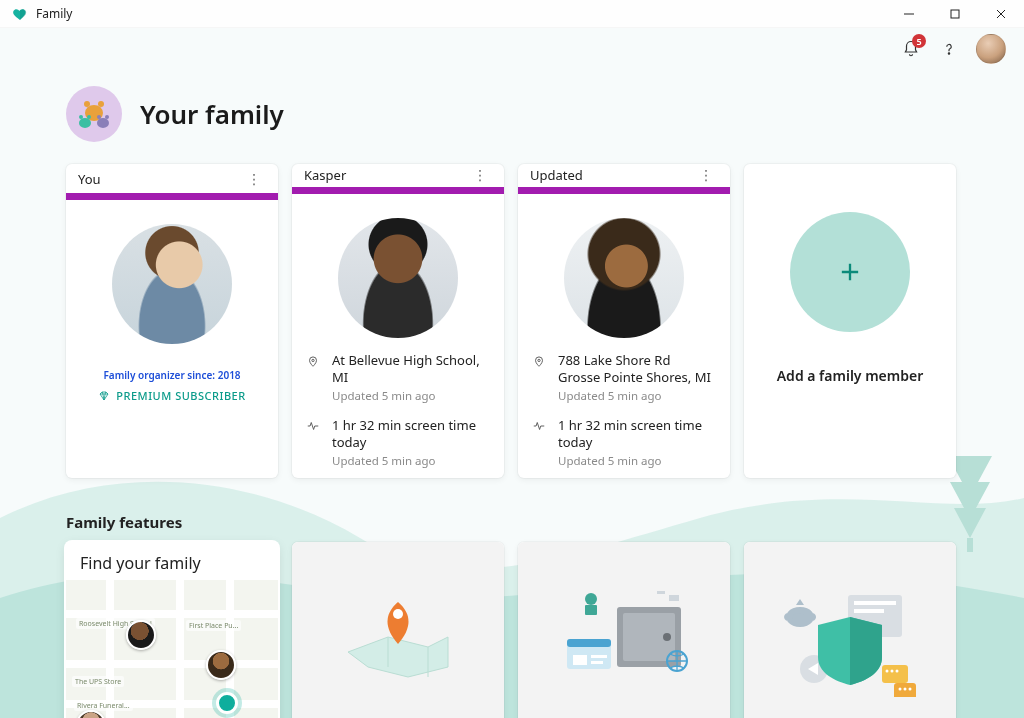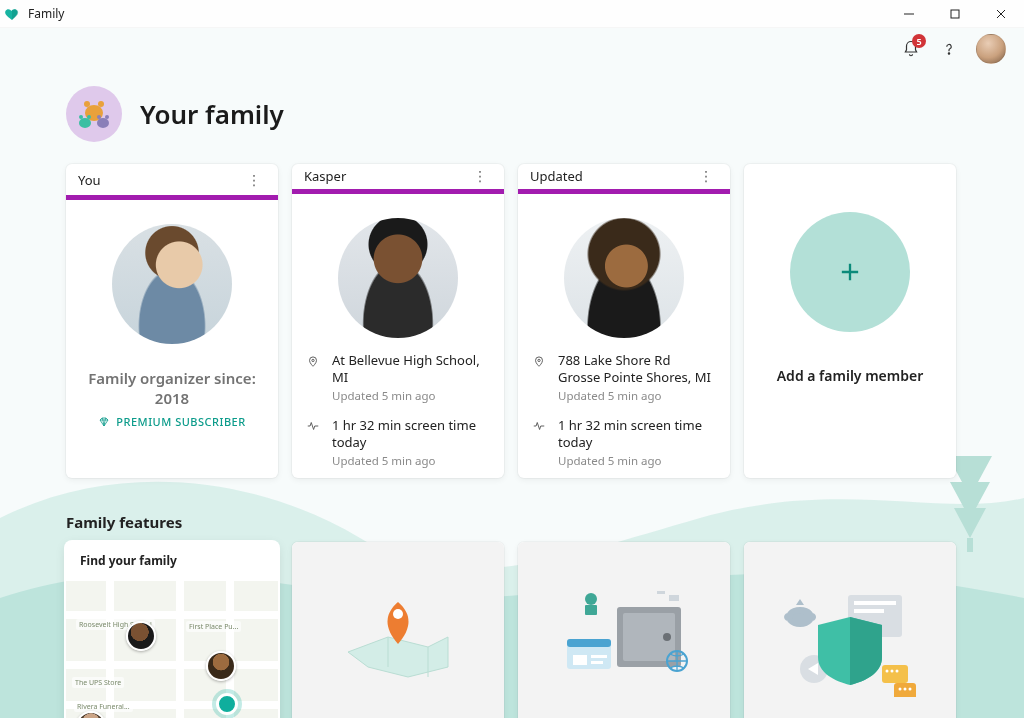--- a/index.html
+++ b/index.html
@@ -21,21 +21,21 @@
   pointer-events: none;
   z-index: 0;
 }
 
 
 .titlebar {
   height: 28px;
   display: flex;
   align-items: center;
   justify-content: space-between;
-  padding: 0 0 0 4px;
+  padding: 0 0 0 12px;
   background: #fefefe;
   border-bottom: 1px solid rgba(0,0,0,0.03);
   position: relative;
   z-index: 5;
 }
 .titlebar-left { display:flex; align-items:center; gap:8px; }
 .titlebar-left .app-icon svg { display:block; }
 .titlebar-title { font-size: 12px; color:#222; }
 .titlebar-controls { display:flex; }
 .titlebar-controls .win-btn {
@@ -92,21 +92,21 @@
   background:#fff;
   border-radius:6px;
   box-shadow: 0 2px 6px rgba(0,0,0,0.06), 0 0 0 1px rgba(0,0,0,0.03);
   display:flex; flex-direction:column;
   overflow:hidden;
 }
 .card-head {
   height:36px;
   display:flex; align-items:center; justify-content:space-between;
   padding:0 12px;
-  border-bottom:5px solid #a21caf;
+  border-bottom:7px solid #a21caf;
 }
 .card-head-title { font-size:13px; color:#222; font-weight:400; }
 .card-menu { color:#666; font-size:14px; letter-spacing:1px; line-height:1; padding:4px; }
 .card-body { flex:1; display:flex; flex-direction:column; align-items:center; padding:16px 12px 10px; }
 .avatar-lg {
   width:120px; height:120px; border-radius:50%;
   background:#ccc; margin-top:8px;
 }
 .avatar-you {
   background:
@@ -124,21 +124,21 @@
 }
 .avatar-vanessa {
   background:
     radial-gradient(circle at 52% 40%, #9c6b3f 0 22%, transparent 23%),
     radial-gradient(circle at 50% 30%, #3a2a1a 0 34%, transparent 36%),
     radial-gradient(ellipse at 50% 92%, #1a1a1a 0 42%, transparent 44%),
     linear-gradient(#eef1f3,#dde3e7);
 }
 
 .you-meta { text-align:center; margin-top:24px; }
-.you-meta .since { font-size:15px; color:#737373; font-weight:600; }
+.you-meta .since { font-size:10px; color:#1d4ed8; font-weight:600; }
 .you-meta .premium {
   margin-top:6px; font-size:11px; letter-spacing:0.5px;
   color:#0b9b8a; display:inline-flex; align-items:center; gap:6px; font-weight:500;
 }
 .you-meta .premium svg { display:block; }
 
 .info-block { display:flex; gap:10px; width:100%; margin-top:14px; }
 .info-block:first-of-type { margin-top:18px; }
 .info-icon { width:18px; flex:none; display:flex; justify-content:center; color:#555; padding-top:2px; }
 .info-text .line1 { font-size:13px; color:#222; line-height:1.35; }
@@ -162,21 +162,21 @@
 .feature-row { display:flex; gap:14px; }
 .feature-card {
   width:212px; height:190px;
   background:#fff;
   border-radius:6px;
   box-shadow: 0 2px 6px rgba(0,0,0,0.06), 0 0 0 1px rgba(0,0,0,0.03);
   overflow:hidden;
   display:flex; flex-direction:column;
 }
 .feature-card.selected { box-shadow: 0 0 0 2px #fff, 0 3px 12px rgba(0,0,0,0.12); }
-.feature-title { padding:10px 14px 12px; font-size:12px; font-weight:700; color:#222; }
+.feature-title { padding:10px 14px 6px; font-size:16px; font-weight:400; color:#222; }
 .feature-illus { flex:1; background:#f3f3f3; display:flex; align-items:center; justify-content:center; }
 
 
 .map-thumb {
   position:relative; flex:1;
   background:
     linear-gradient(#f3f5ef,#f3f5ef);
 }
 .map-thumb .road-h, .map-thumb .road-v { position:absolute; background:#fff; }
 .map-thumb .road-h { height:8px; left:0; right:0; }

